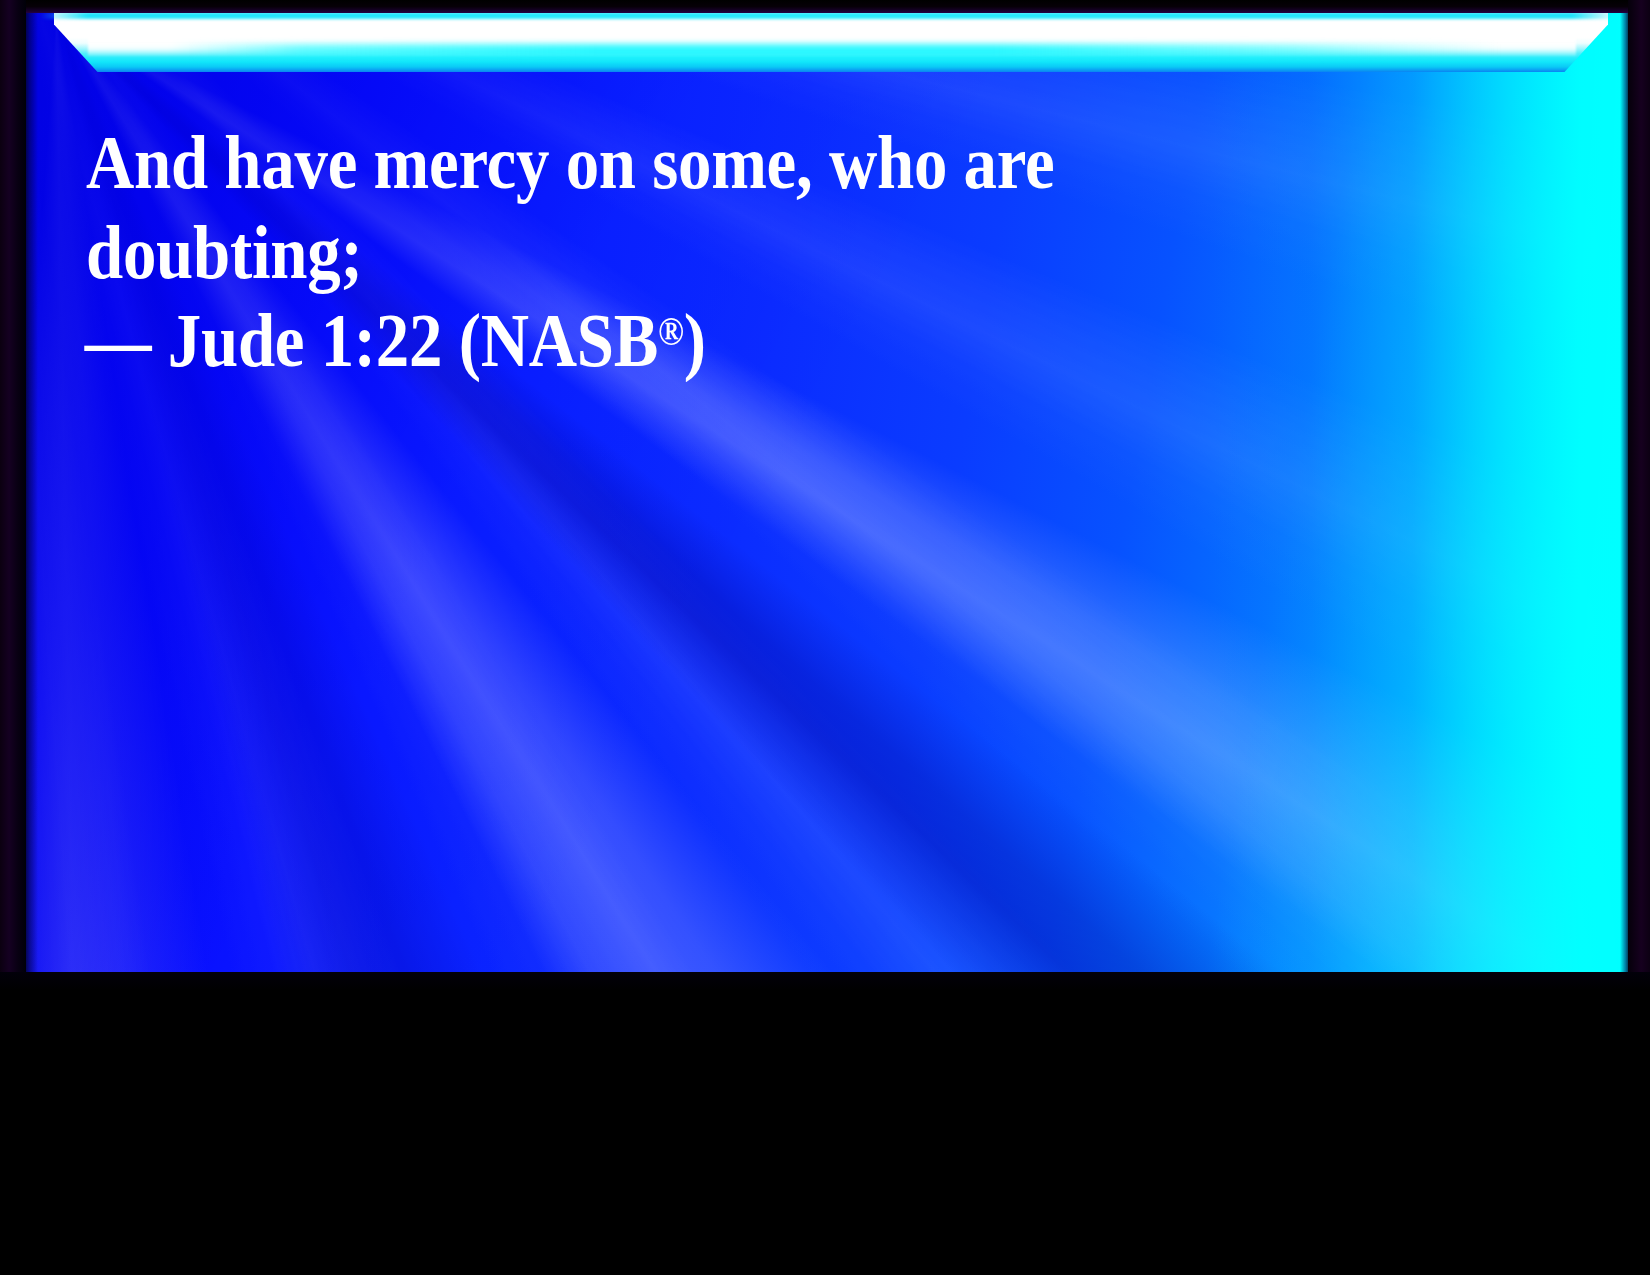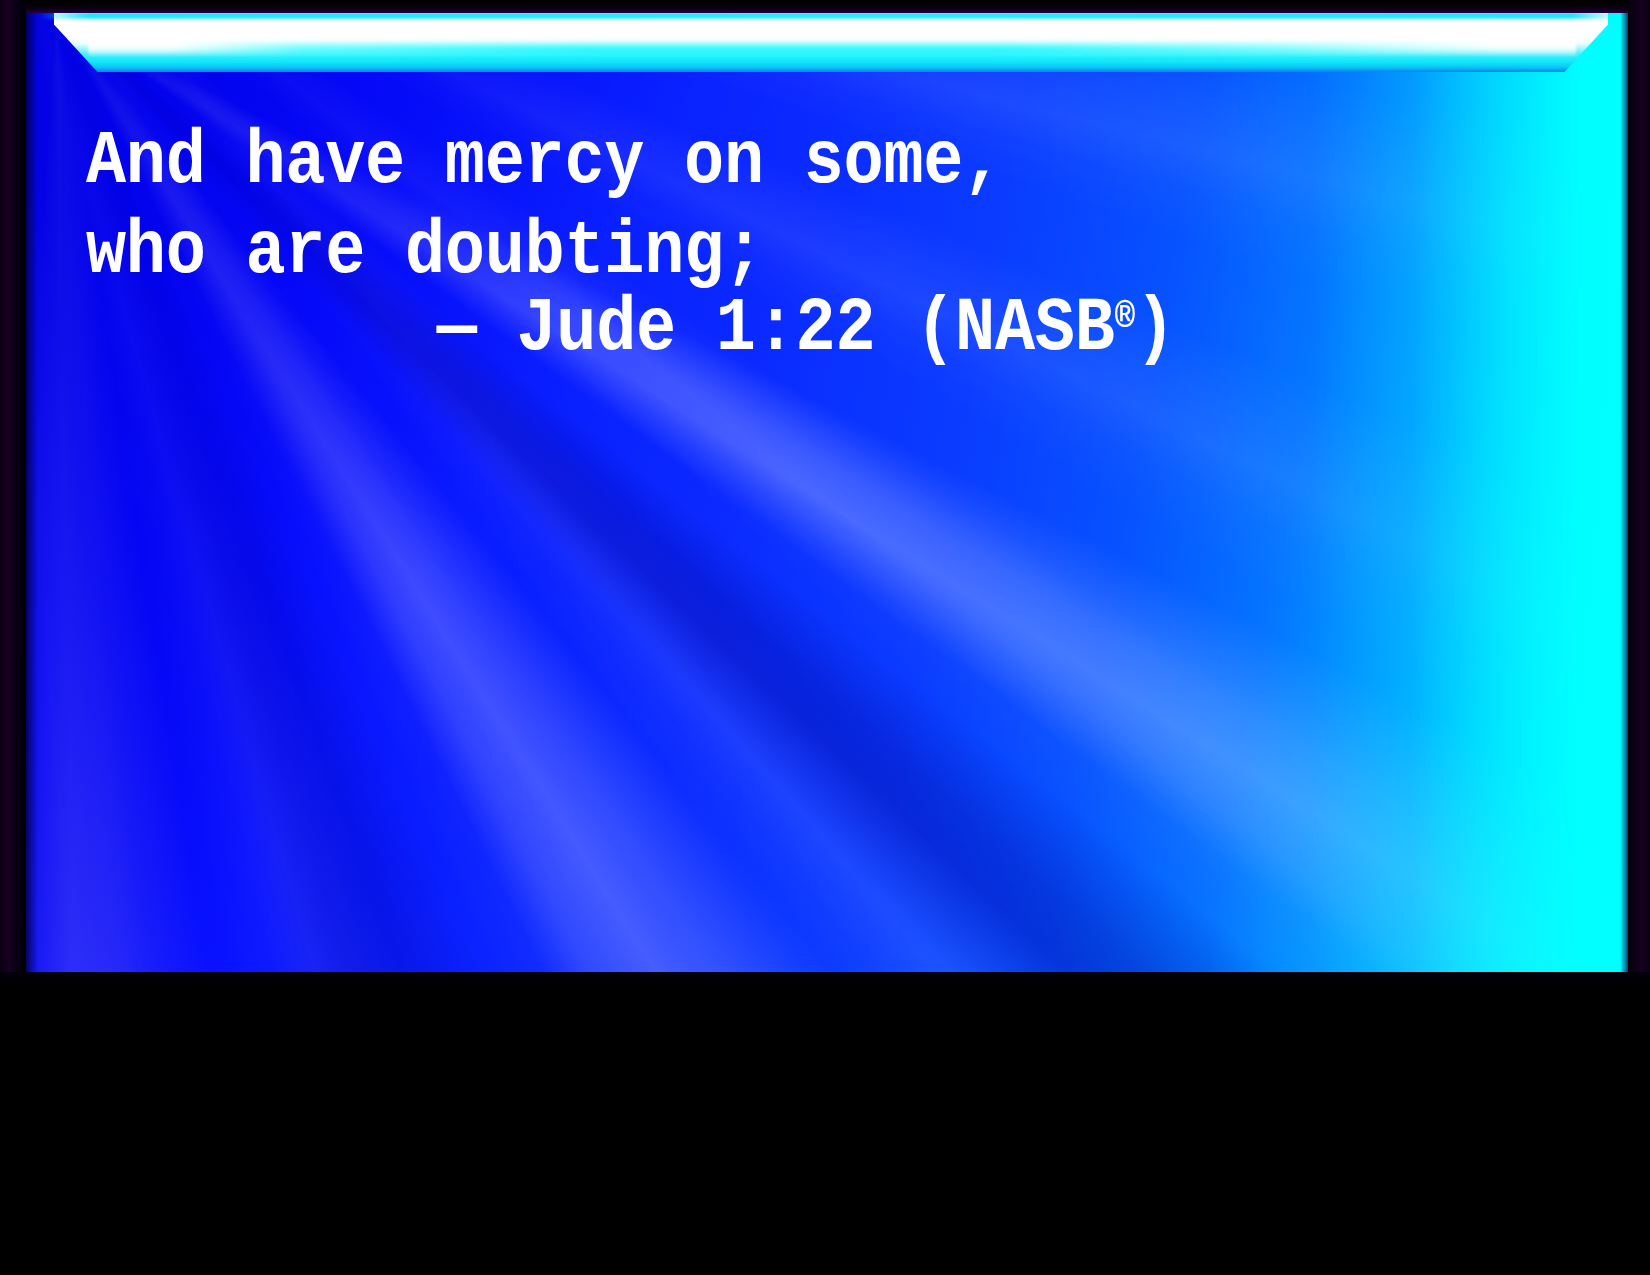--- a/index.html
+++ b/index.html
@@ -6,21 +6,21 @@
     margin: 0;
     padding: 0;
     background: #000;
   }
   #slide {
     position: relative;
     width: 1650px;
     height: 1018px;
     overflow: hidden;
     background: #c2410c;
-    font-family: Liberation Mono, monospace;
+    font-family: Liberation Serif, serif;
   }
 
   
   .frame-black {
     position: absolute;
     inset: 0;
     background: #000000;
     z-index: 1;
   }
   .frame-tint-left {
@@ -277,22 +277,22 @@
     line-height: 1.18;
     letter-spacing: -0.3px;
     transform: scaleX(0.88);
     transform-origin: left top;
     white-space: pre-wrap;
   }
   .citation-row {
     position: absolute;
     left: 0;
     right: 140px;
-    top: 285px;
-    text-align: center;
+    top: 296px;
+    text-align: left;
   }
   .citation {
     display: inline-block;
     color: #ffffff;
     font-weight: bold;
     font-size: 76px;
     line-height: 1.18;
     letter-spacing: -0.3px;
     transform: scaleX(0.88);
     transform-origin: right top;

